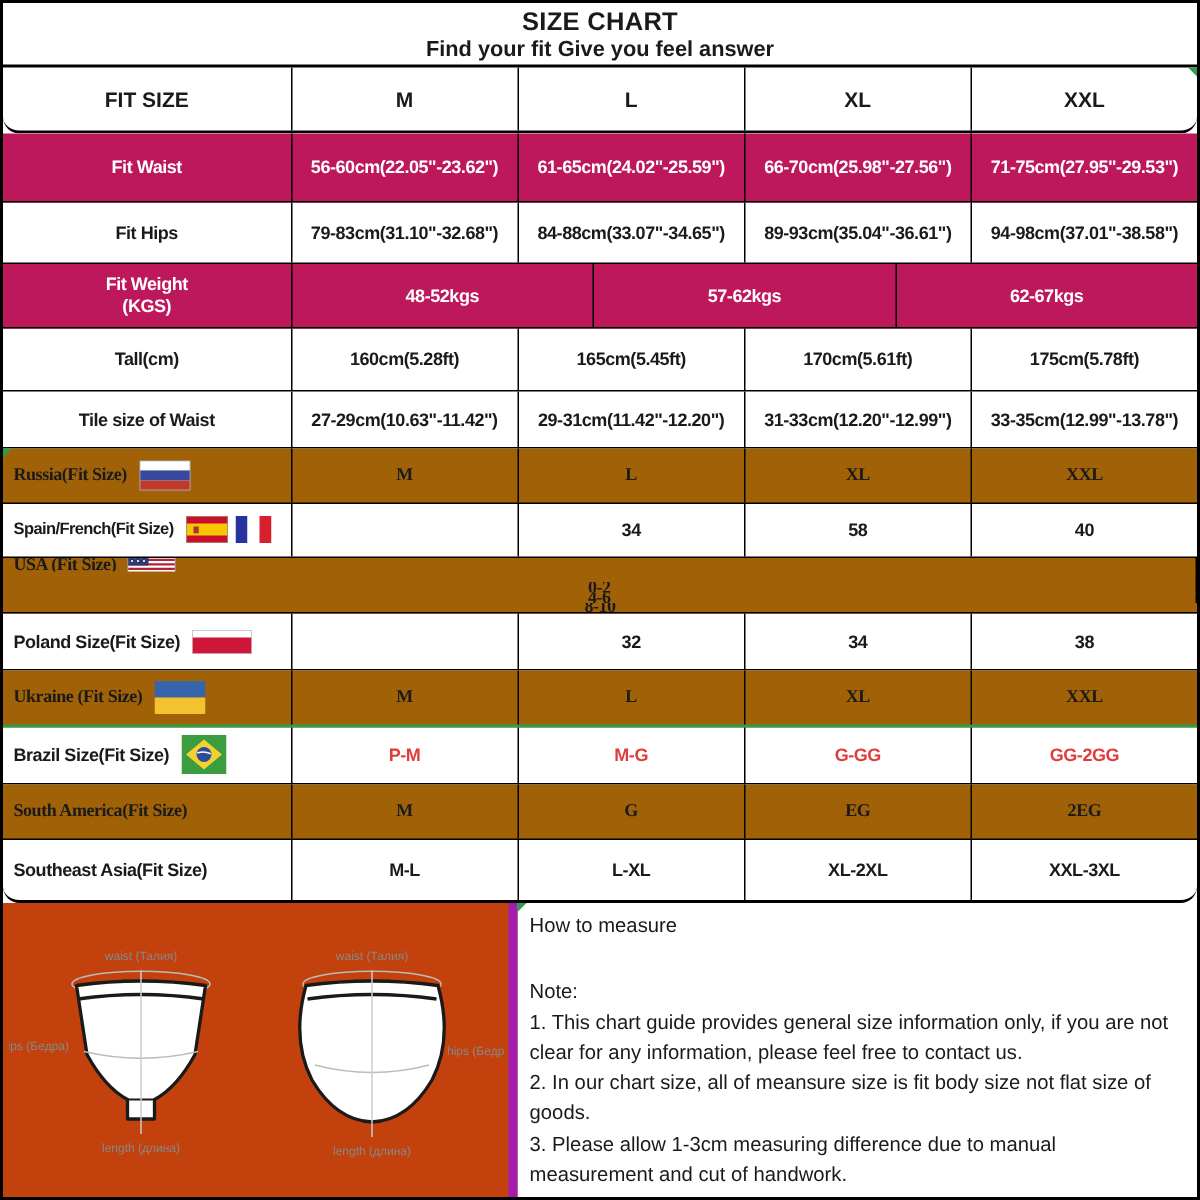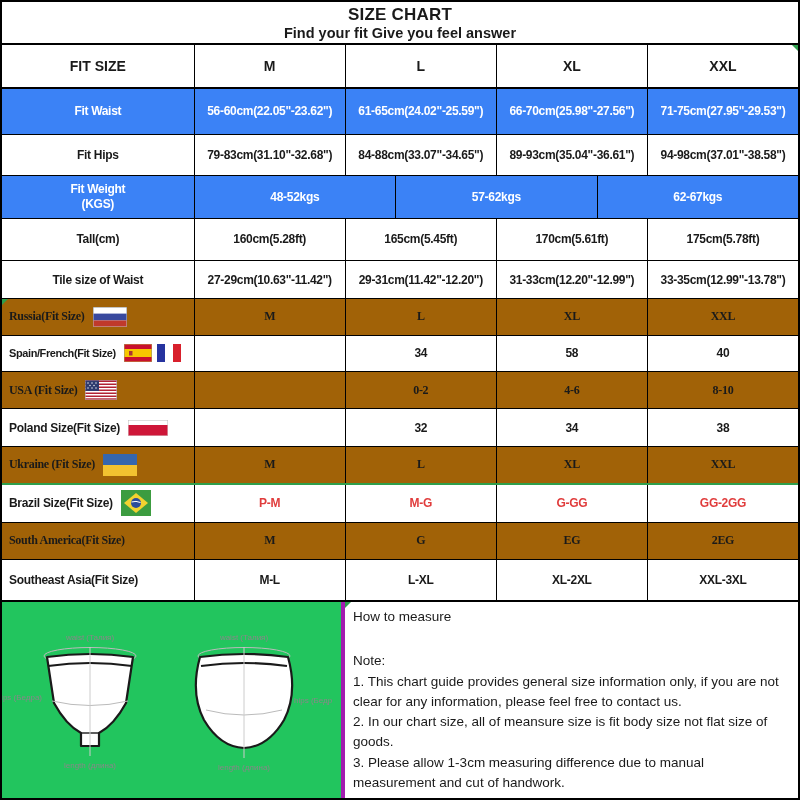--- a/index.html
+++ b/index.html
@@ -5,45 +5,45 @@
   * { box-sizing: border-box; margin: 0; padding: 0; }
   html,body { background:#fff; }
   body { width:800px; height:800px; font-family:"Liberation Sans", sans-serif; color:#1a1a1a; }
   .sheet { width:800px; height:800px; border:2px solid #000; background:#fff; display:flex; flex-direction:column; position:relative; }
 
   .title-block { height:46px; border-bottom:2px solid #000; display:flex; flex-direction:column; align-items:center; justify-content:center; }
   .title-main { font-size:17px; font-weight:bold; letter-spacing:.2px; }
   .title-sub  { font-size:14.5px; font-weight:bold; }
 
   .trow { display:flex; border-bottom:1px solid #000; }
-  .trow.thick { border-bottom-width:2px; }
+  .trow.thick { border-bottom-width:2px;border-radius:11px; }
   .cell { border-right:1px solid #000; display:flex; align-items:center; justify-content:center;
           text-align:center; font-weight:bold; font-size:12px; letter-spacing:-0.3px; position:relative; overflow:hidden; }
   .cell:last-child { border-right:none; }
   .c0 { flex:0 0 24.2%; }
   .cv { flex:1 1 0; }
   .hdr .cell { font-size:14px; letter-spacing:0; }
 
-  .blue { background:#3b82f6; }
+  .blue { background:#be185d; }
   .blue .cell { color:#fff; }
   .lt { background:#a16207;font-family:Liberation Serif, serif; }
   .redvals .cv { color:#E03C3C; }
 
   .leftlab .c0 { justify-content:flex-start; padding-left:7px; text-align:left; gap:0; }
   .lbl { white-space:nowrap; font-size:12px; }
   .lbl.tight { font-size:11px; letter-spacing:-0.4px; }
   .flagwrap { display:inline-flex; align-items:center; gap:5px; margin-left:8px; flex-shrink:0; }
   .flagwrap svg { display:block; }
 
   .stack { display:flex; flex-direction:column; line-height:1.25; }
 
   .green-sep { border-bottom:2px solid #2E9E4C !important; }
 
   .bottom { flex:1; display:flex; }
-  .diagram-cell { flex:0 0 43.1%; border-right:4px solid #a21caf; display:flex; align-items:center; background:#22c55e; position:relative; }
+  .diagram-cell { flex:0 0 43.1%; border-right:6px solid #a21caf; display:flex; align-items:center; justify-content:center; background:#c2410c; position:relative; }
   .note-cell { flex:1; padding:5px 8px; font-size:13.5px; font-weight:normal; line-height:1.5; position:relative; }
   .note-title { margin-bottom:24px; }
   .note-line { }
 
   .mk { position:absolute; width:0; height:0; }
   .mk.tl { top:0; left:0; border-top:6px solid #2E9E4C; border-right:6px solid transparent; }
   .mk.tr { top:0; right:0; border-top:6px solid #2E9E4C; border-left:6px solid transparent; }
 </style>
 </head>
 <body>
@@ -144,21 +144,21 @@
             <rect x="16" y="0" width="8" height="18" fill="#D8202C"></rect>
           </svg>
       </span>
     </div>
     <div class="cell cv"></div>
     <div class="cell cv">34</div>
     <div class="cell cv">58</div>
     <div class="cell cv">40</div>
   </div>
 
-  <div class="trow lt leftlab" style="height:40px;">
+  <div class="trow lt leftlab" style="height:40px;flex-direction:column;">
     <div class="cell c0">
       <span class="lbl">USA (Fit Size)</span>
       <span class="flagwrap">
         <svg width="32" height="20" viewBox="0 0 32 20">
             <rect width="32" height="20" fill="#fff" stroke="#8a8a8a"></rect>
             <g fill="#B22234">
               <rect x="0.5" y="0.5" width="31" height="1.5"></rect>
               <rect x="0.5" y="3.5" width="31" height="1.5"></rect>
               <rect x="0.5" y="6.5" width="31" height="1.5"></rect>
               <rect x="0.5" y="9.5" width="31" height="1.5"></rect>

